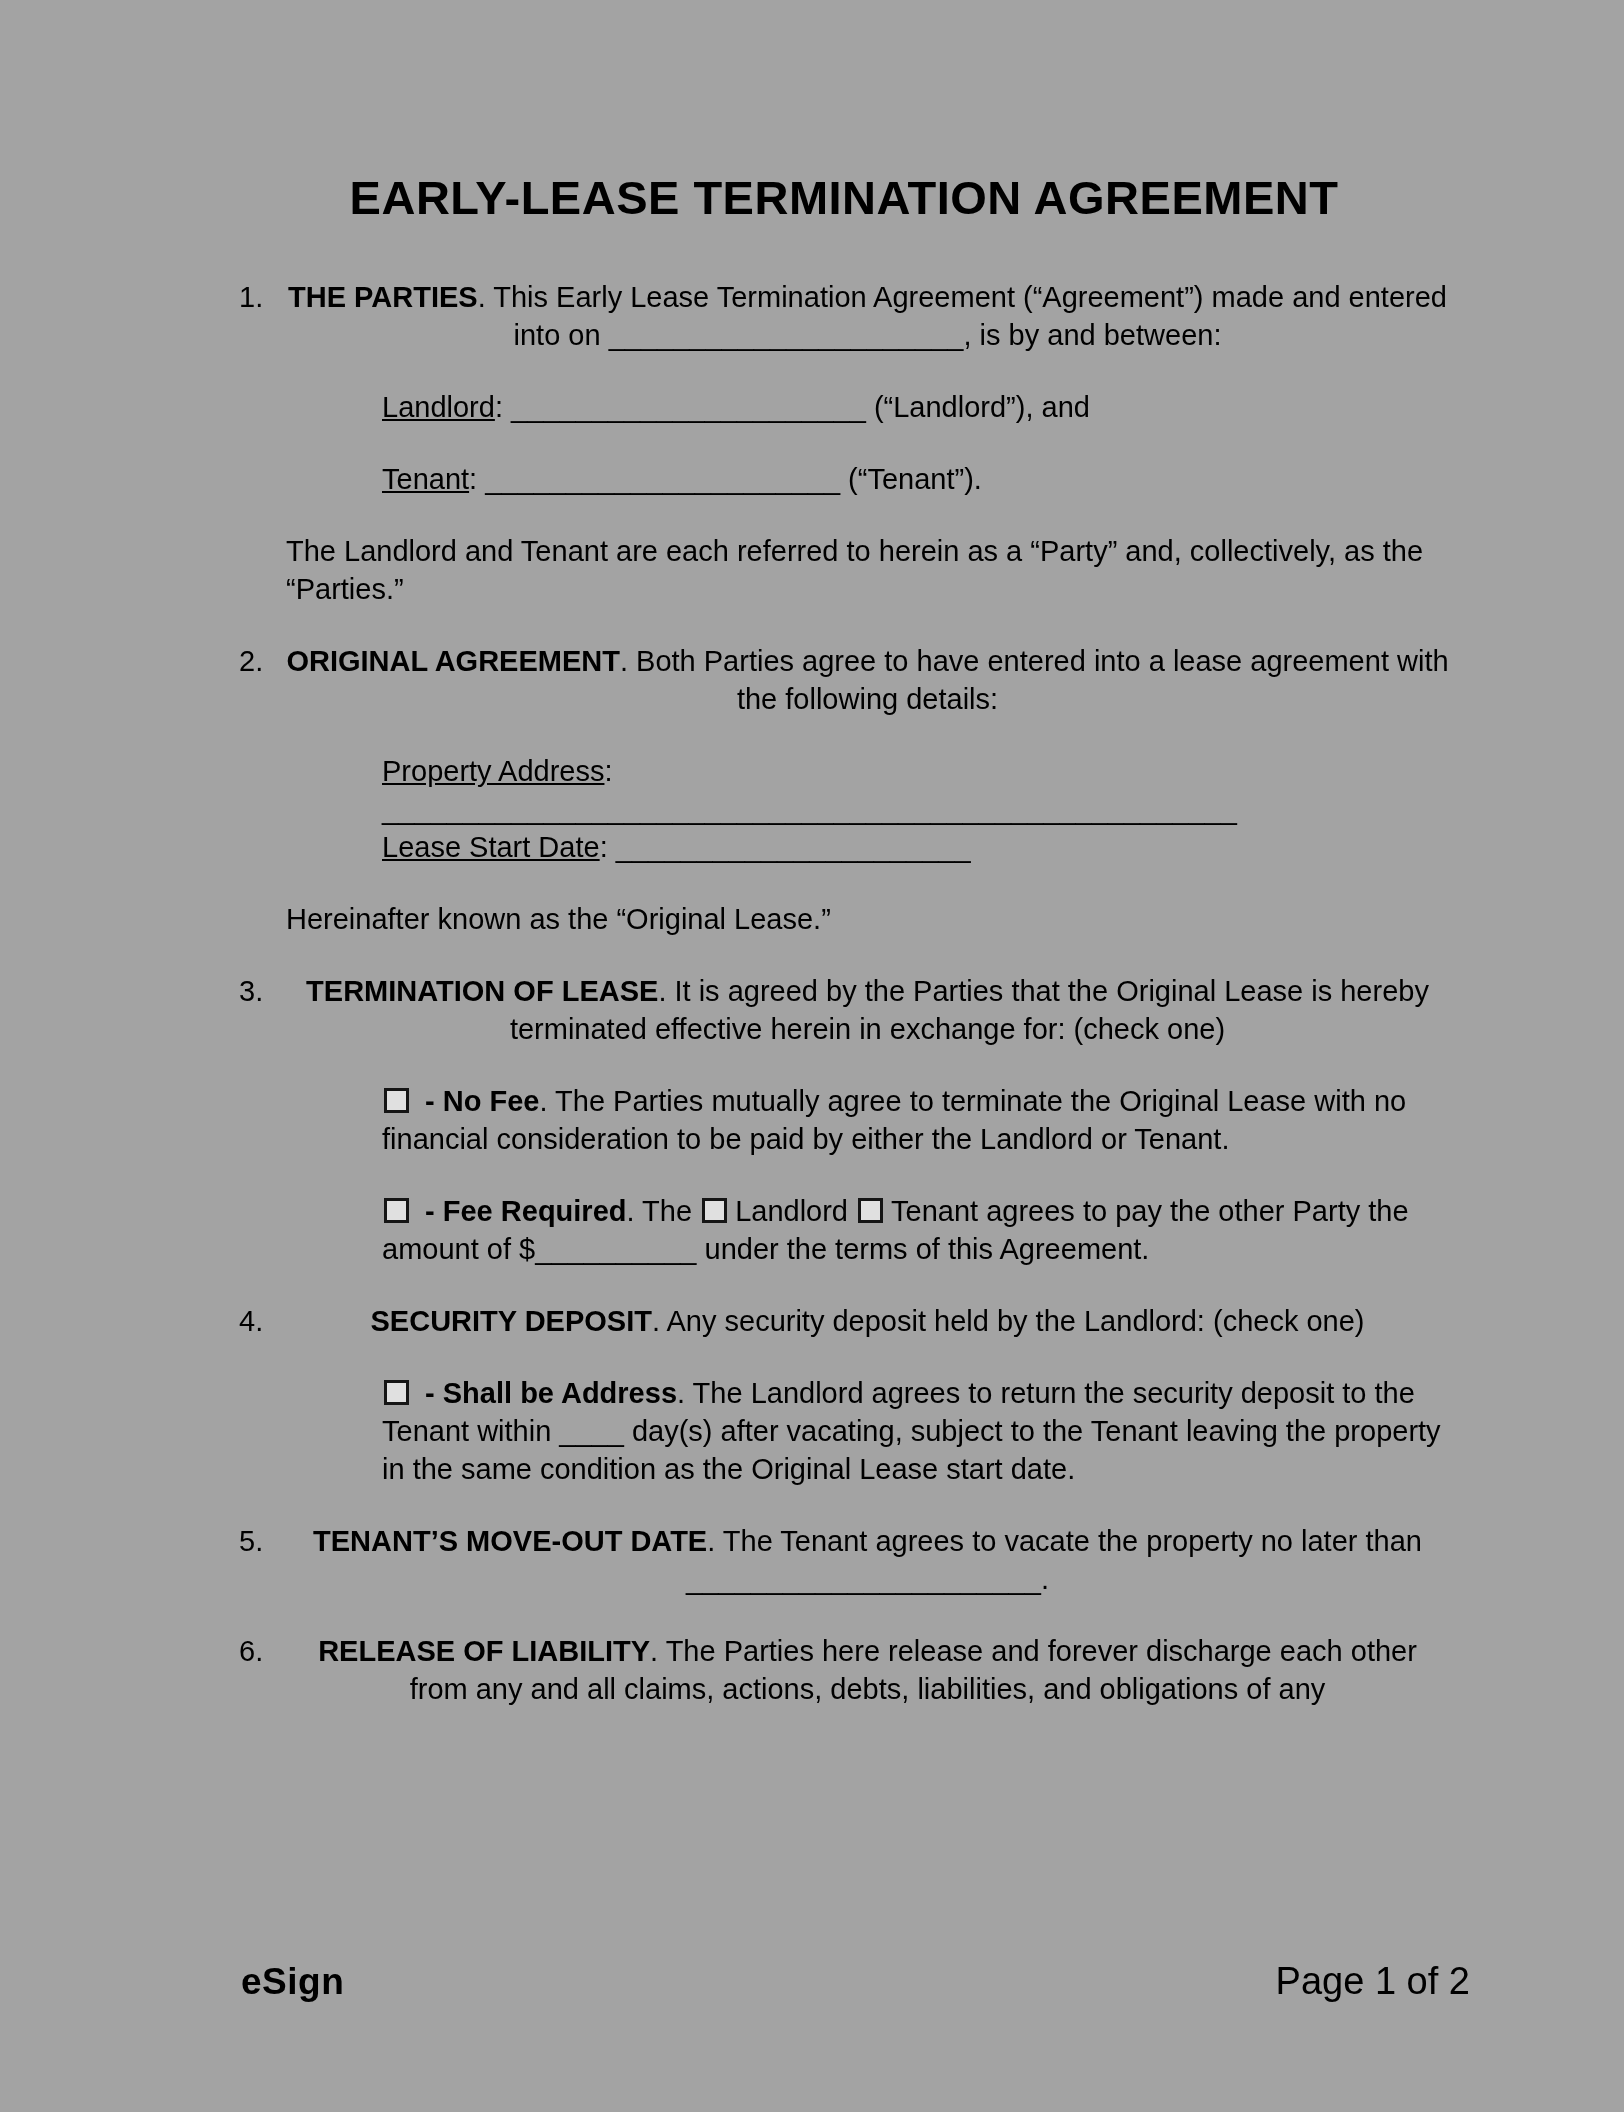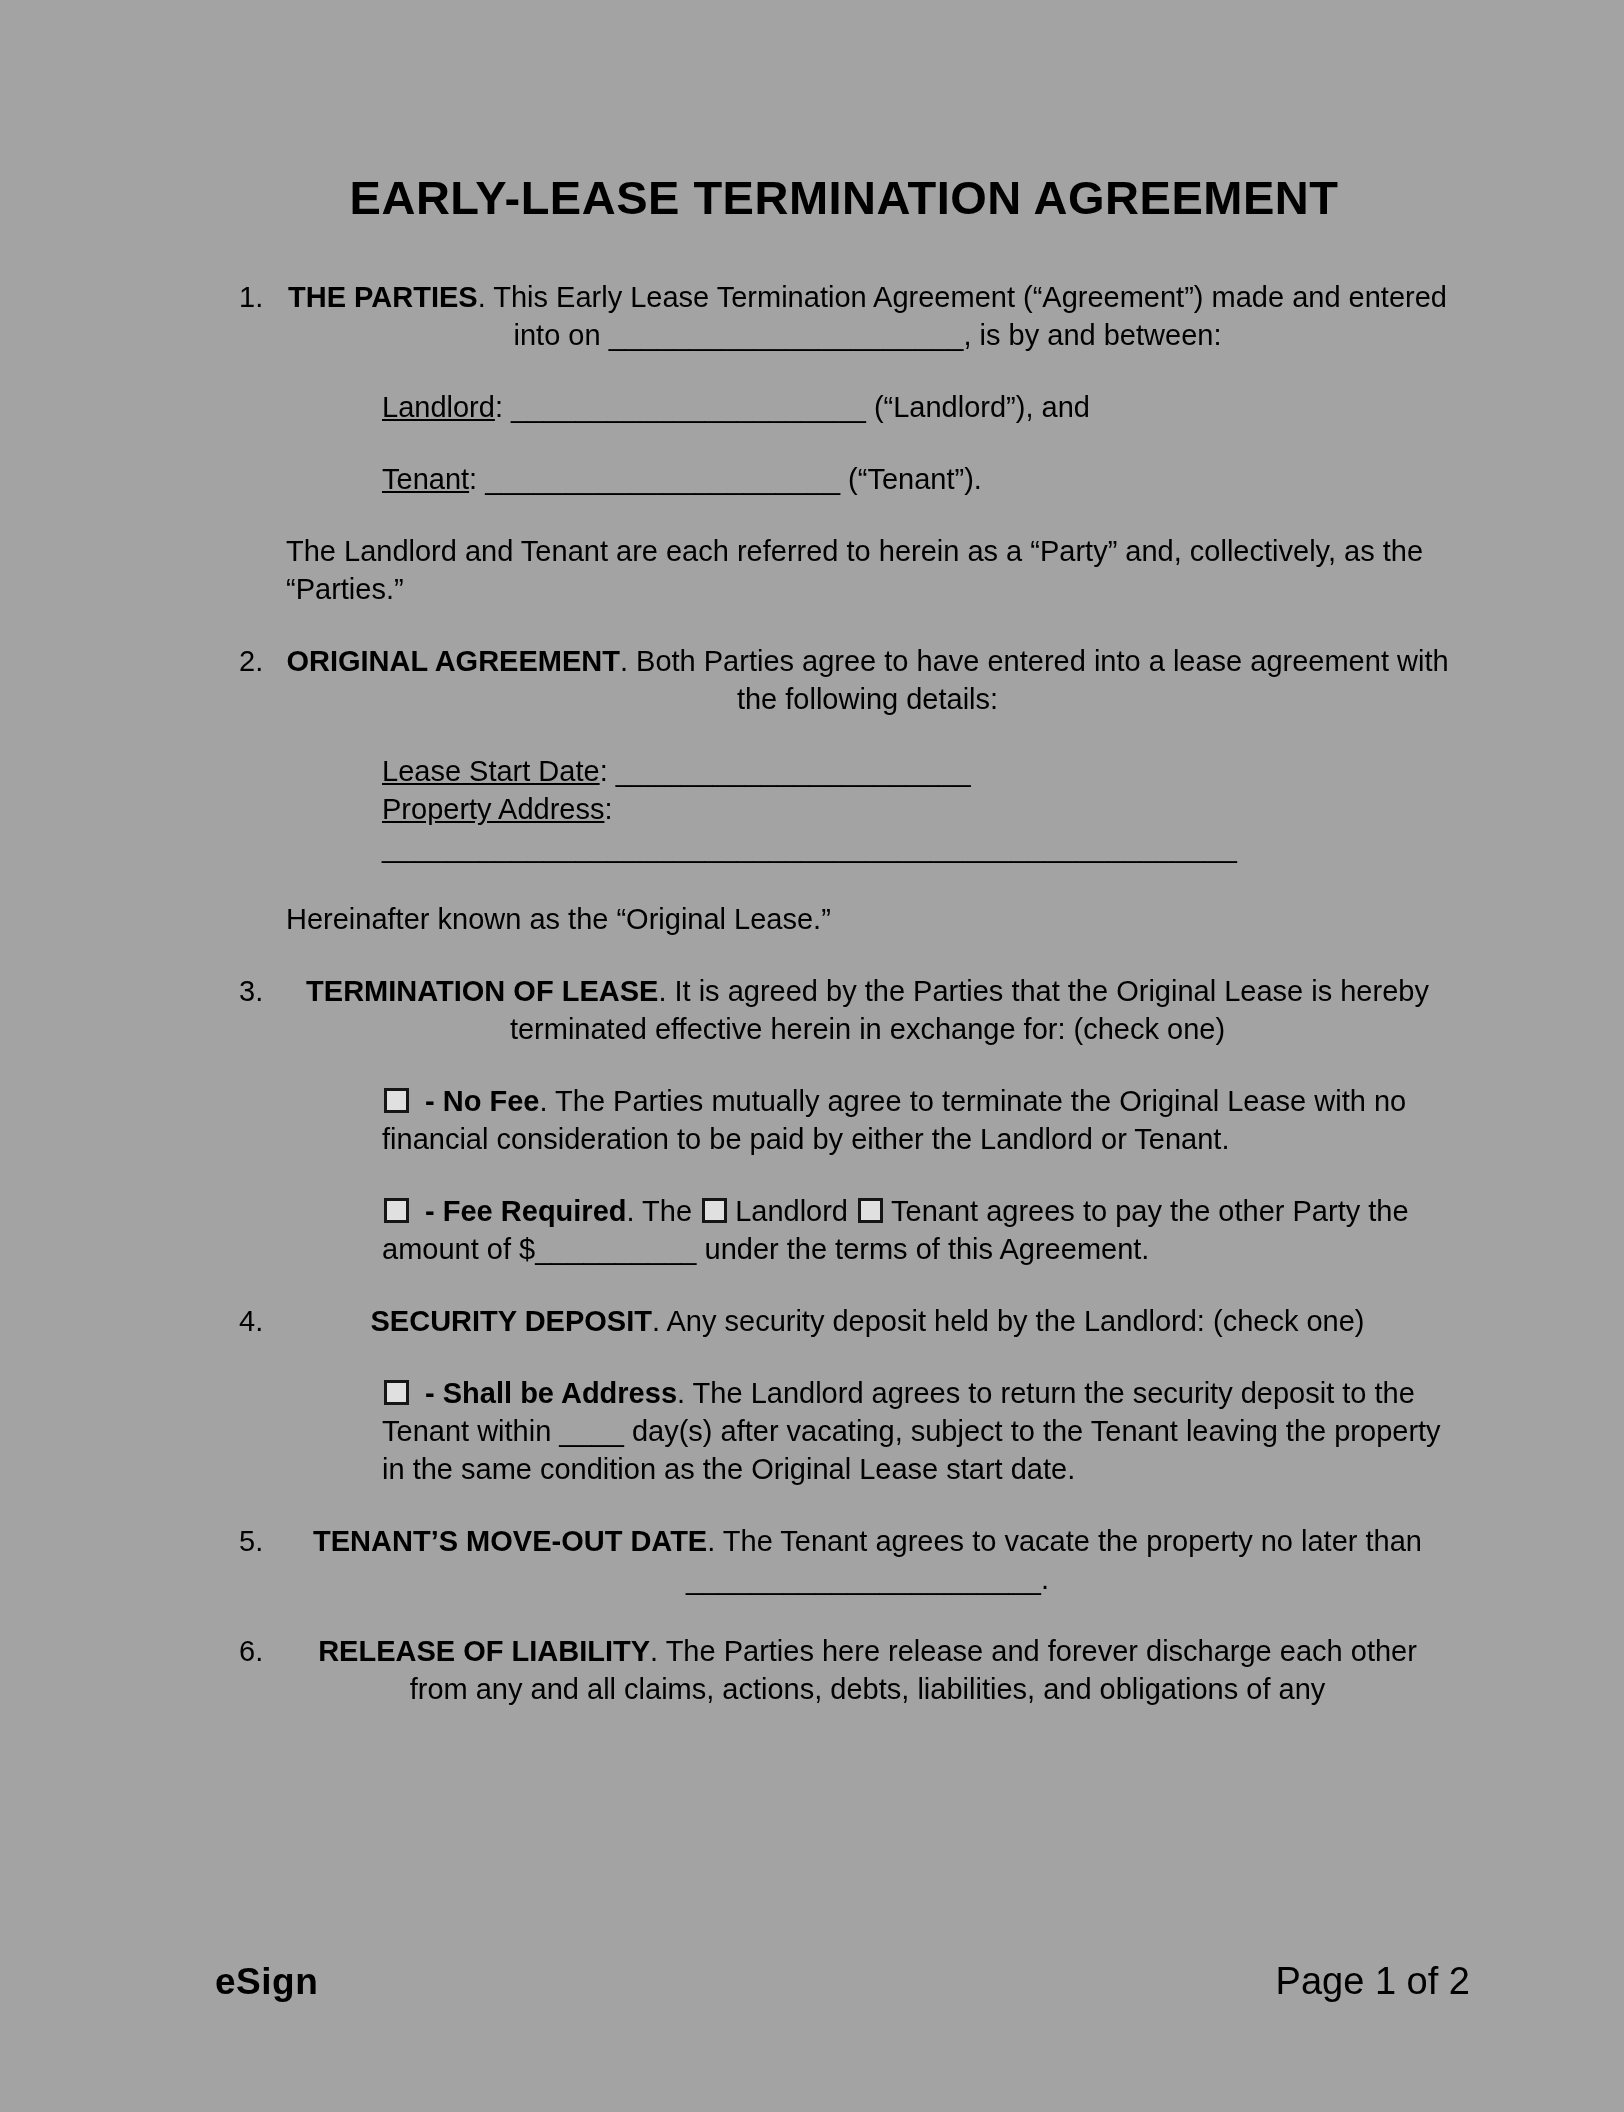--- a/index.html
+++ b/index.html
@@ -34,21 +34,21 @@
   .cb {
     display:inline-block;
     width:19px; height:19px;
     border:3px solid #151515;
     background:#e0e0e0;
     margin:0 8px 0 2px;
     vertical-align:-2px;
   }
   .footer {
     position:absolute;
-    left:215px; right:154px; top:1962px;
+    left:241px; right:154px; top:1962px;
     display:flex;
     justify-content:space-between;
     align-items:baseline;
   }
   .logo { font-weight:bold; font-size:37px; letter-spacing:0.5px; }
   .pagenum { font-size:38px; }
 </style>
 </head>
 <body>
 
@@ -70,22 +70,22 @@
   </div>
 
   <p class="para">The Landlord and Tenant are each referred to herein as a “Party” and, collectively, as the “Parties.”</p>
 
   <div class="item">
     <span class="num">2.</span>
     <p class="itext"><span class="b">ORIGINAL AGREEMENT</span><span>. Both Parties agree to have entered into a lease agreement with the following details:</span></p>
   </div>
 
   <div class="sub">
+    <div><span class="u">Property Address</span><span>: </span><span>_____________________________________________________</span></div>
     <div><span class="u">Lease Start Date</span><span>: </span><span>______________________</span></div>
-    <div><span class="u">Property Address</span><span>: </span><span>_____________________________________________________</span></div>
   </div>
 
   <p class="para">Hereinafter known as the “Original Lease.”</p>
 
   <div class="item">
     <span class="num">3.</span>
     <p class="itext"><span class="b">TERMINATION OF LEASE</span><span>. It is agreed by the Parties that the Original Lease is hereby terminated effective herein in exchange for: (check one)</span></p>
   </div>
 
   <div class="sub">

